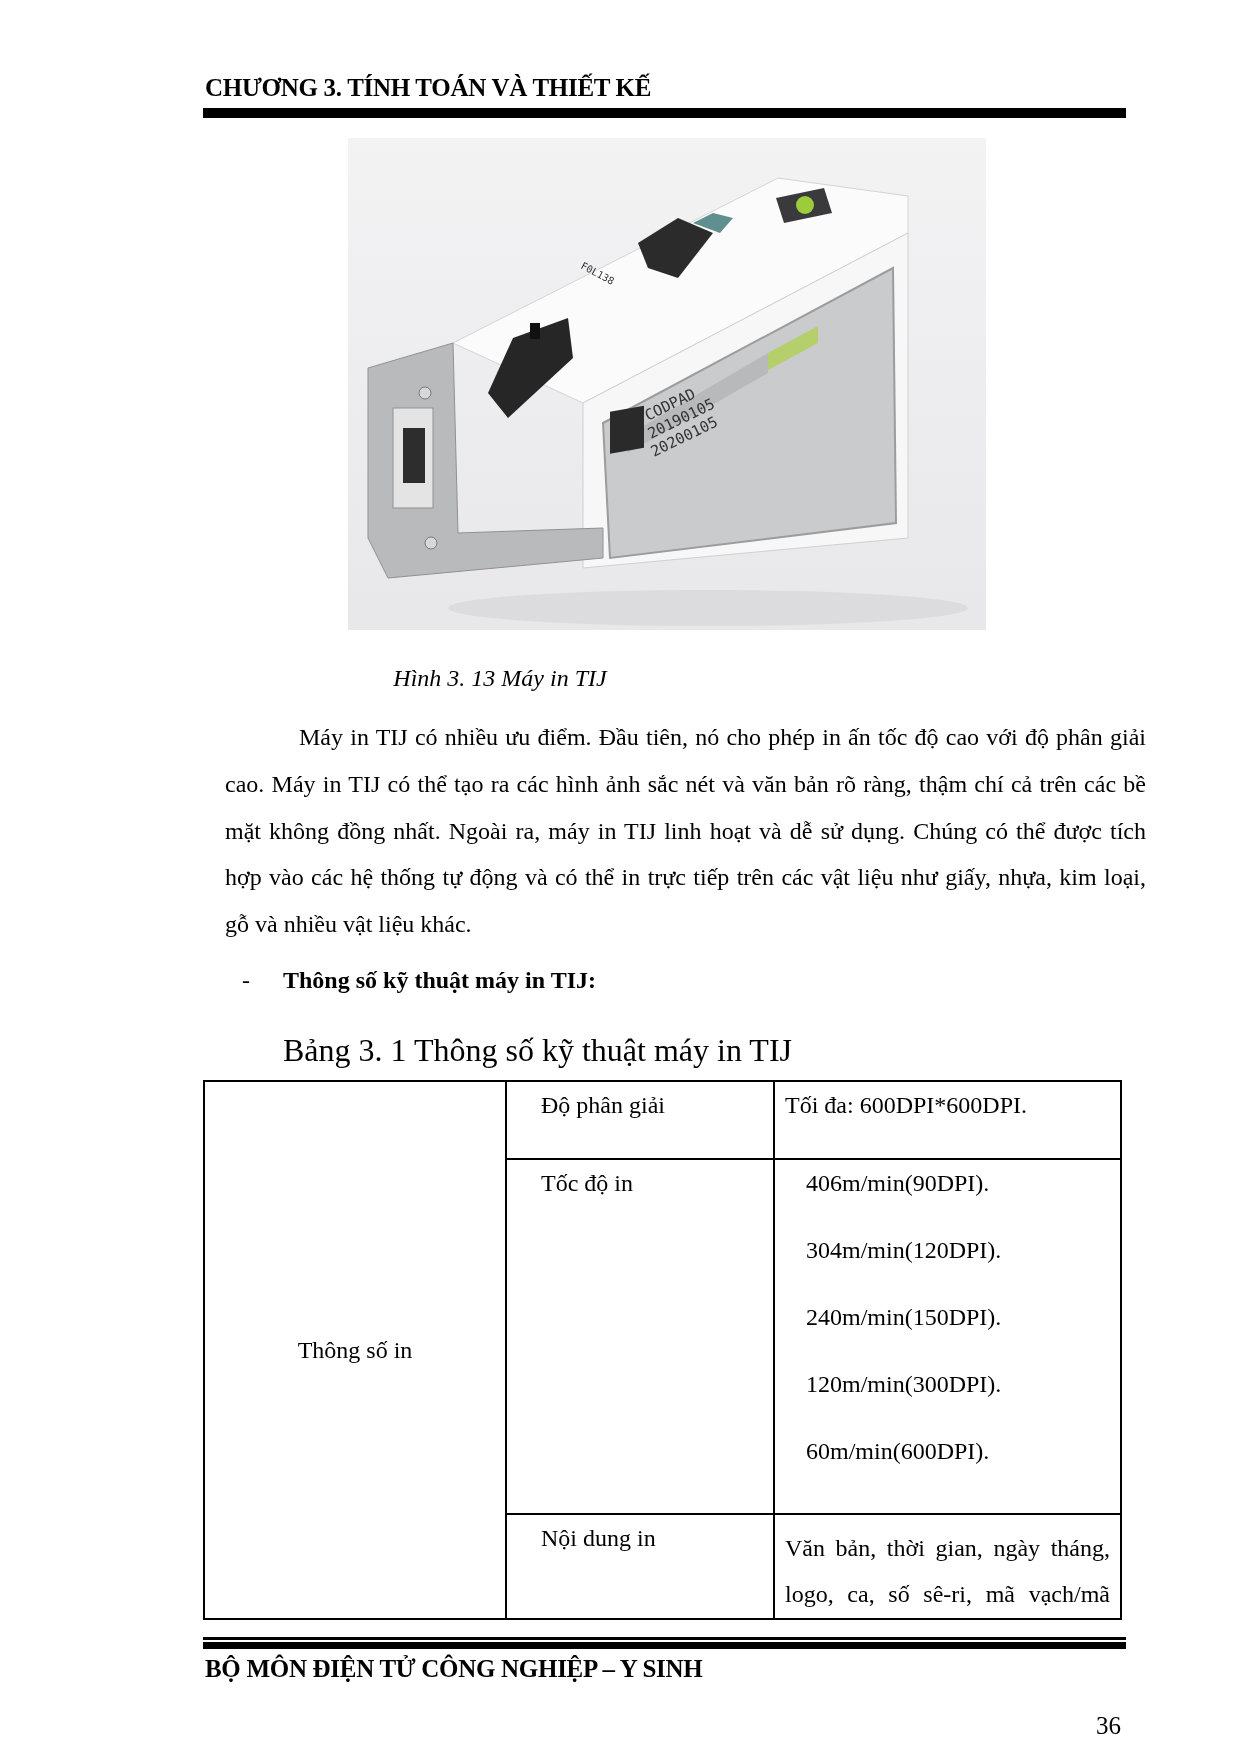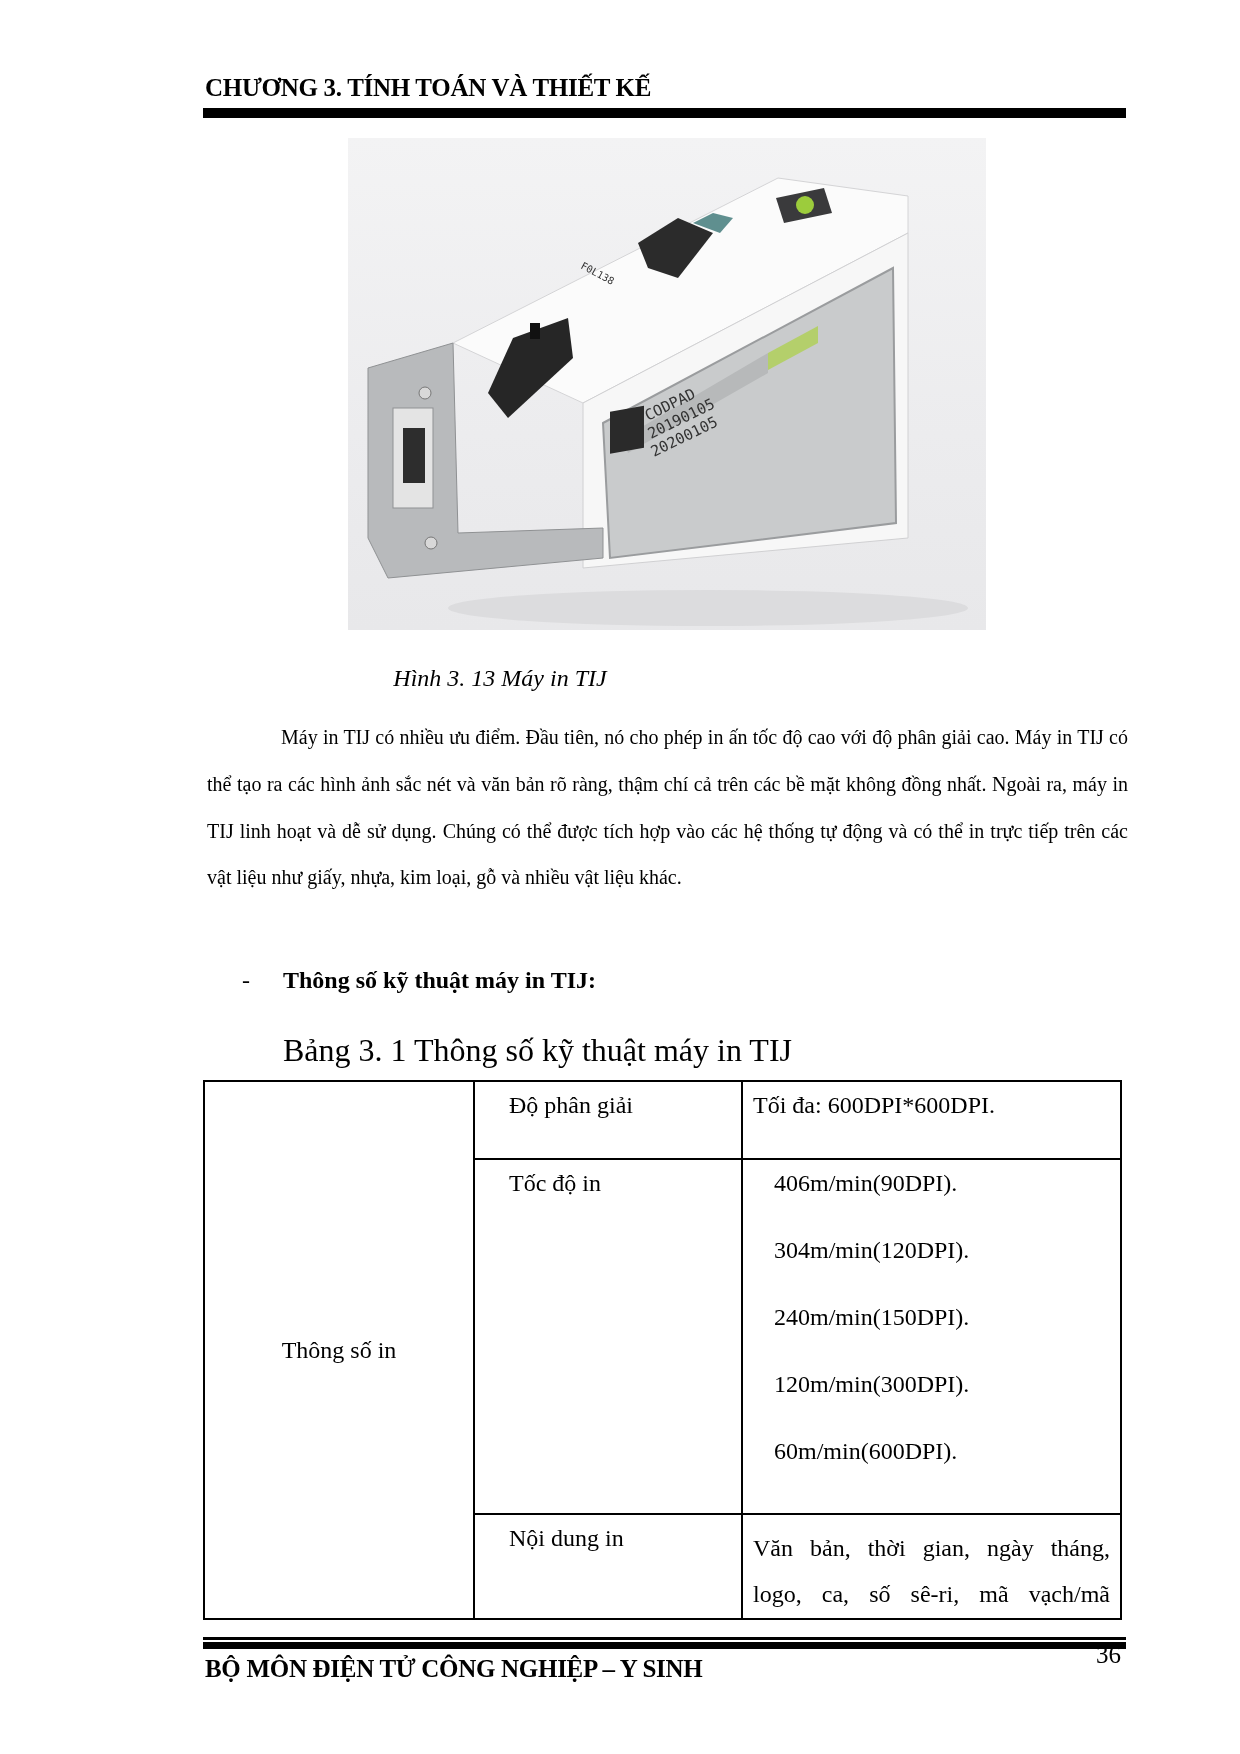--- a/index.html
+++ b/index.html
@@ -6,43 +6,43 @@
   body { width: 1240px; height: 1754px; position: relative; overflow: hidden;
          font-family: "Liberation Serif", "DejaVu Serif", serif; color: #000; }
   .abs { position: absolute; }
 
   .chapter-title { left: 205px; top: 74px; font-size: 25px; font-weight: bold; letter-spacing: -0.3px; white-space: nowrap; }
   .header-rule { left: 203px; top: 108px; width: 923px; height: 10px; background: #000; }
 
   .figure { left: 348px; top: 138px; width: 638px; height: 492px; background: linear-gradient(180deg,#f3f3f4 0%,#ececee 60%,#e8e8ea 100%); overflow: hidden; }
   .caption { left: 0; width: 1000px; top: 665px; text-align: center; font-size: 24px; font-style: italic; }
 
-  .para { left: 207px; width: 921px; top: 714px; font-size: 20px; line-height: 46.8px; text-align: justify; }
+  .para { left: 225px; width: 921px; top: 714px; font-size: 24px; line-height: 46.8px; text-align: justify; }
   .para .indent { display: inline-block; width: 74px; }
 
   .bullet-dash { left: 242px; top: 967px; font-size: 24px; }
   .bullet-heading { left: 283px; top: 967px; font-size: 24px; font-weight: bold; text-align: right; }
   .table-caption { left: 283px; top: 1032px; font-size: 32px; }
 
   table.spec { position: absolute; left: 203px; top: 1080px; width: 919px; border-collapse: collapse; font-size: 24px; }
-  table.spec td { border: 2px solid #000; vertical-align: top; padding: 0; }
+  table.spec td { border: 2px solid #000; vertical-align: top; padding: 16px; }
   table.spec td.group { width: 268px; vertical-align: middle; text-align: center; }
   table.spec td.param { width: 268px; padding: 10px 0 0 34px; box-sizing: border-box; }
   table.spec td.val { padding: 10px 10px 0 10px; }
   .r1 td { height: 66px; }
   .r2 td { height: 343px; }
   .r3 td { height: 93px; margin-top: 36px; }
   .val-line { height: 67px; margin-left: 21px; }
   .val-wrap { line-height: 46px; text-align: justify; text-align-last: justify; }
   .val-wrap span { display: block; }
 
   .footer-rule-thin { left: 203px; top: 1637px; width: 923px; height: 3px; background: #000; }
   .footer-rule-thick { left: 203px; top: 1642px; width: 923px; height: 7px; background: #000; }
   .footer-text { left: 205px; top: 1655px; font-size: 25px; font-weight: bold; letter-spacing: -0.3px; white-space: nowrap; }
-  .page-number { left: 1096px; top: 1641px; font-size: 25px; }
+  .page-number { left: 1096px; top: 1712px; font-size: 25px; }
 </style>
 </head>
 <body>
 
 <div class="abs chapter-title">CHƯƠNG 3. TÍNH TOÁN VÀ THIẾT KẾ</div>
 <div class="abs header-rule"></div>
 
 <div class="abs figure">
   <svg width="638" height="492" viewBox="0 0 638 492" xmlns="http://www.w3.org/2000/svg">
 

